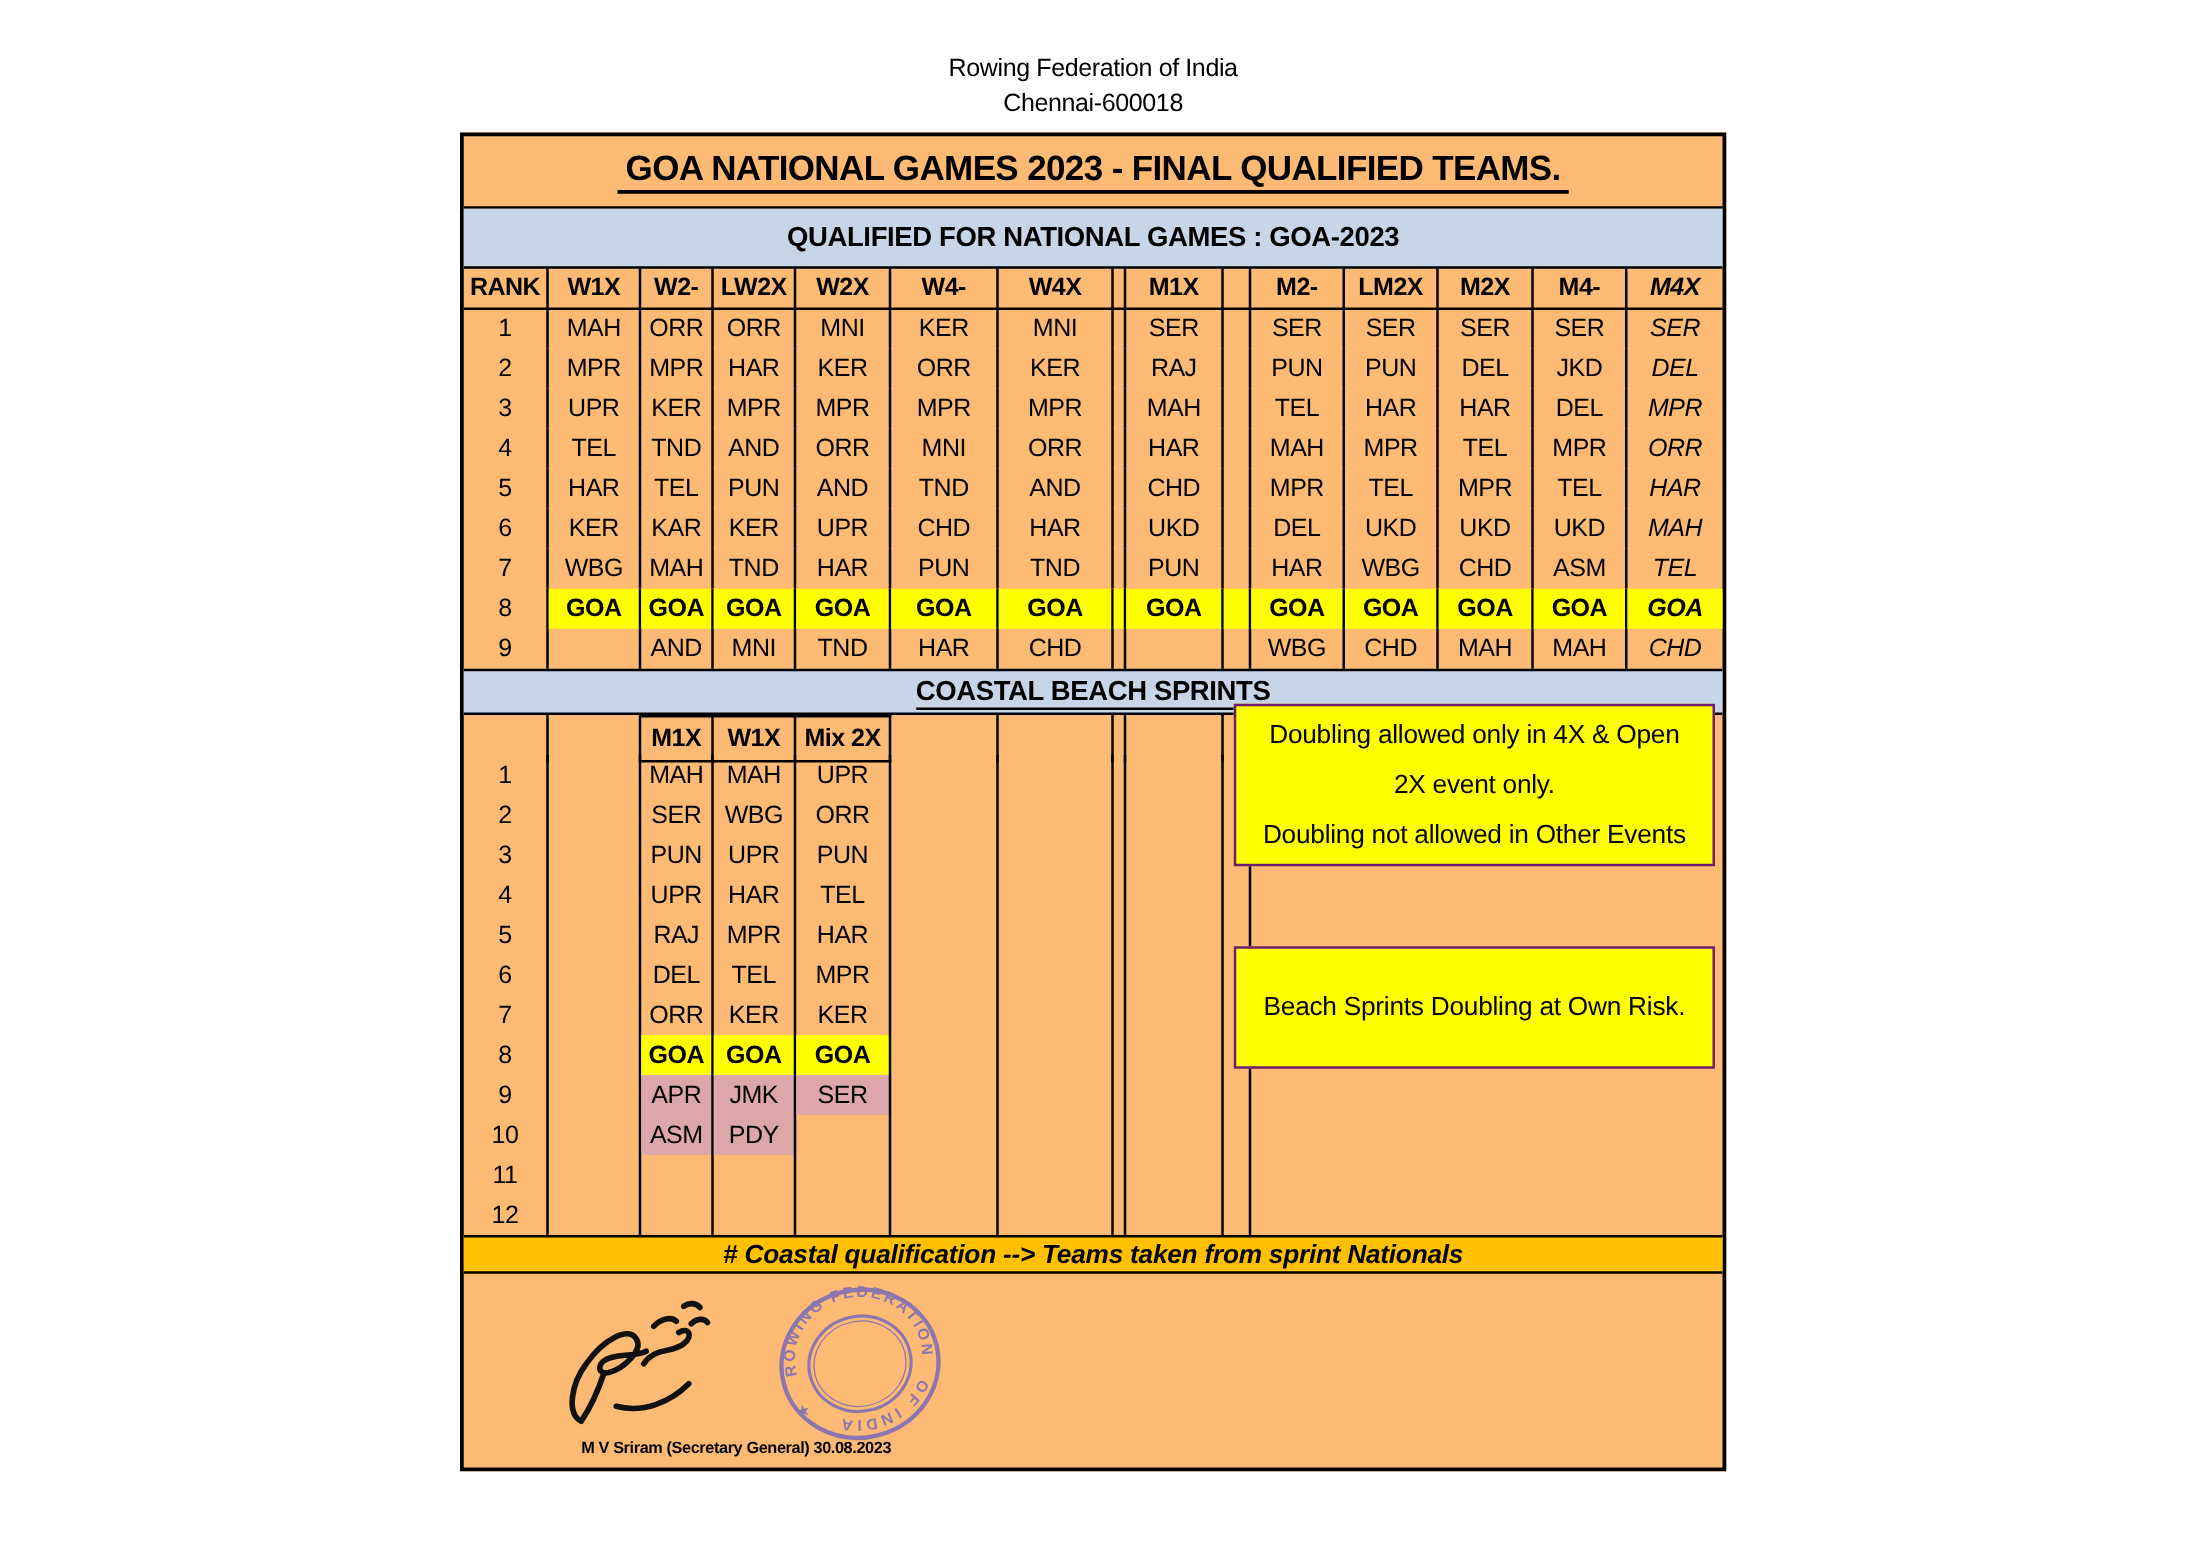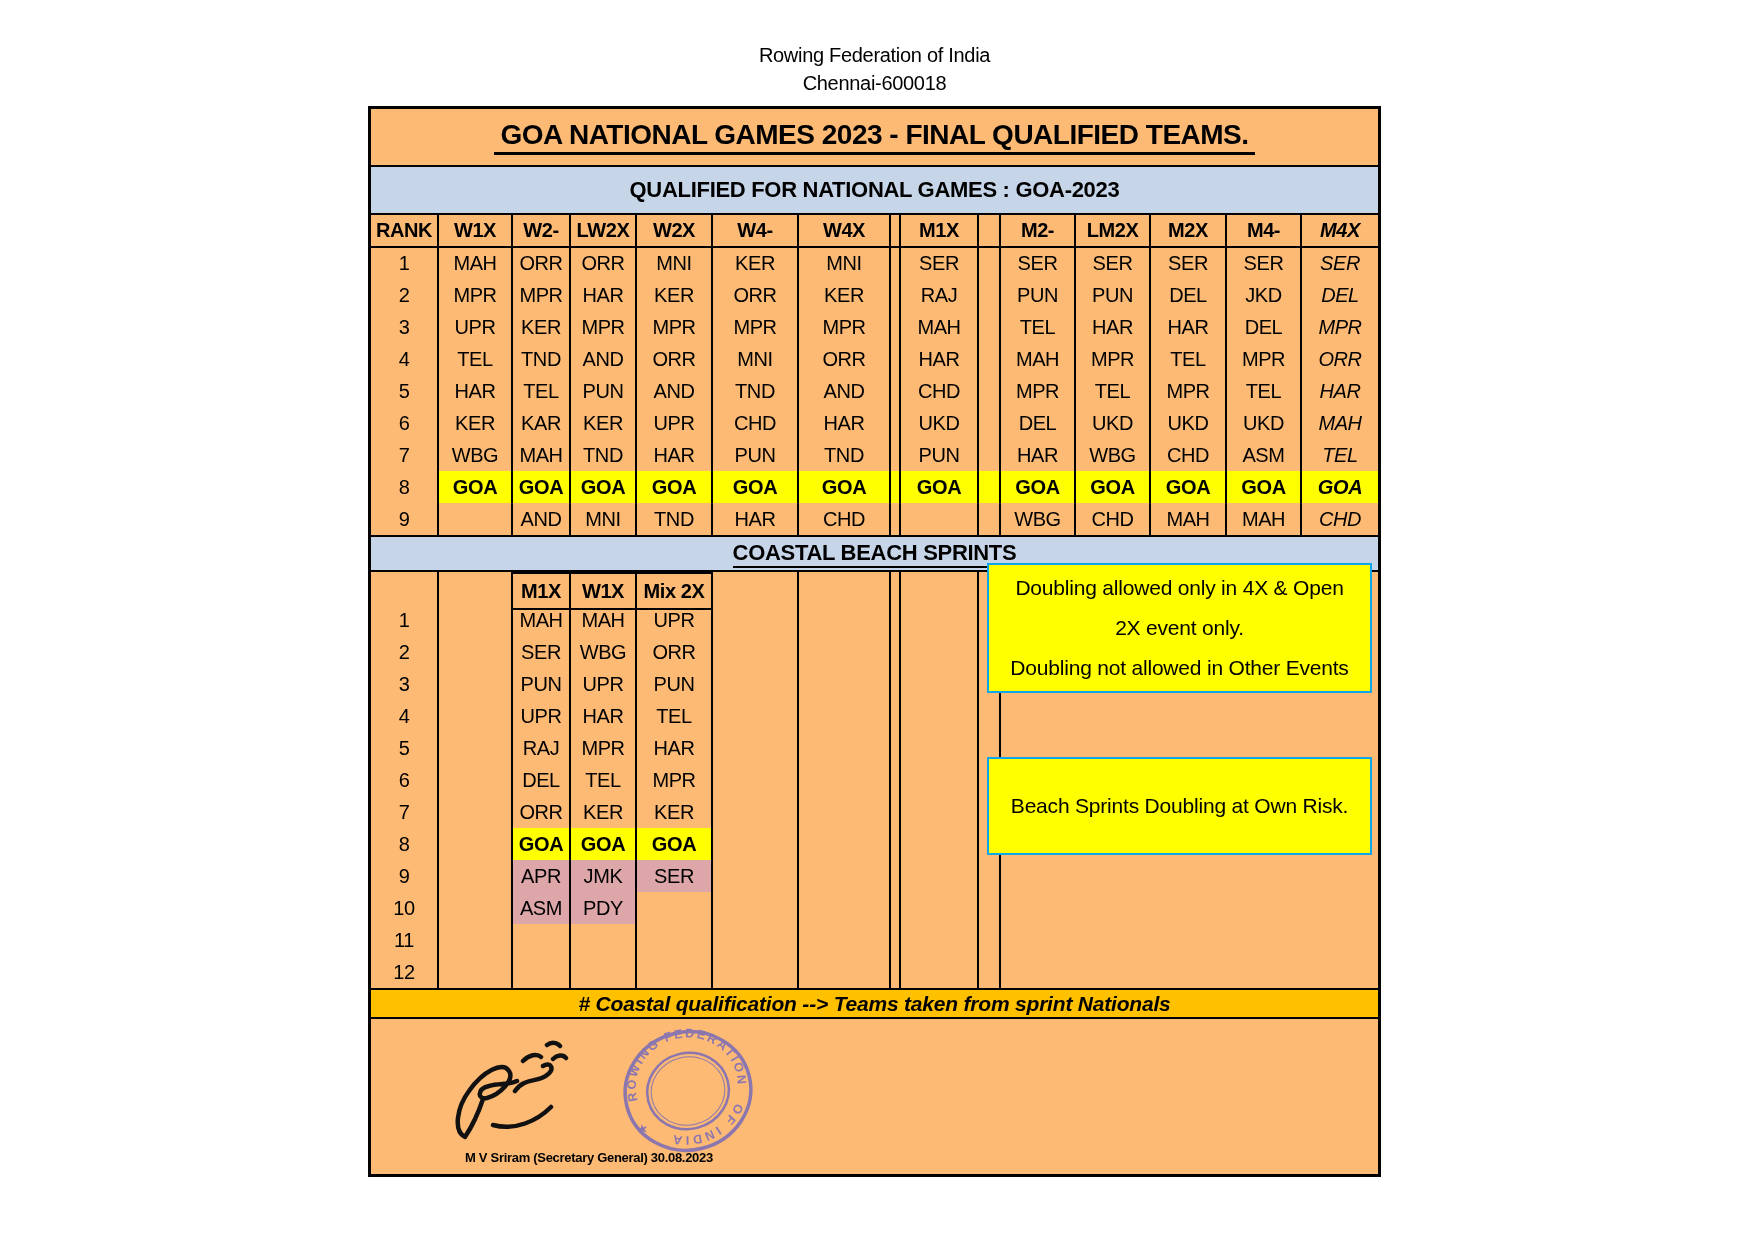--- a/index.html
+++ b/index.html
@@ -25,21 +25,21 @@
   .cheadrow{height:38px;}
   .yellow{background:var(--yellow);}
   .bold{font-weight:bold;}
   .pink{background:var(--pink);text-align:center;}
   .orange-bar{height:31px;border-top:2px solid #000;border-bottom:2px solid #000;background:var(--orange);display:flex;align-items:center;justify-content:center;box-sizing:border-box;}
   .orange-bar span{font-style:italic;font-weight:bold;font-size:21px;letter-spacing:-0.2px;}
   .footer{position:relative;height:159px;}
   .sig-name{position:absolute;left:94px;top:131px;font-weight:bold;font-size:13px;letter-spacing:-0.3px;}
   .signature{position:absolute;left:78px;top:14px;}
   .stamp{position:absolute;left:246px;top:6px;opacity:0.88;}
-  .note{position:absolute;left:616px;width:385px;background:var(--yellow);border:2px solid #0ea5e9;box-sizing:border-box;display:flex;flex-direction:column;align-items:center;justify-content:center;text-align:center;font-size:21px;letter-spacing:-0.2px;}
+  .note{position:absolute;left:616px;width:385px;background:var(--yellow);border:2px solid #701a75;box-sizing:border-box;display:flex;flex-direction:column;align-items:center;justify-content:center;text-align:center;font-size:21px;letter-spacing:-0.2px;}
   .note1{top:454px;height:130px;line-height:40px;padding:0 12px;}
   .note2{top:648px;height:98px;line-height:28px;padding:0 10px;text-align:right;}
 </style>
 </head>
 <body>
 
 <div class="org-head" id="org-name">Rowing Federation of India</div>
 <div class="org-head" id="org-city">Chennai-600018</div>
 
 <div class="sheet">

